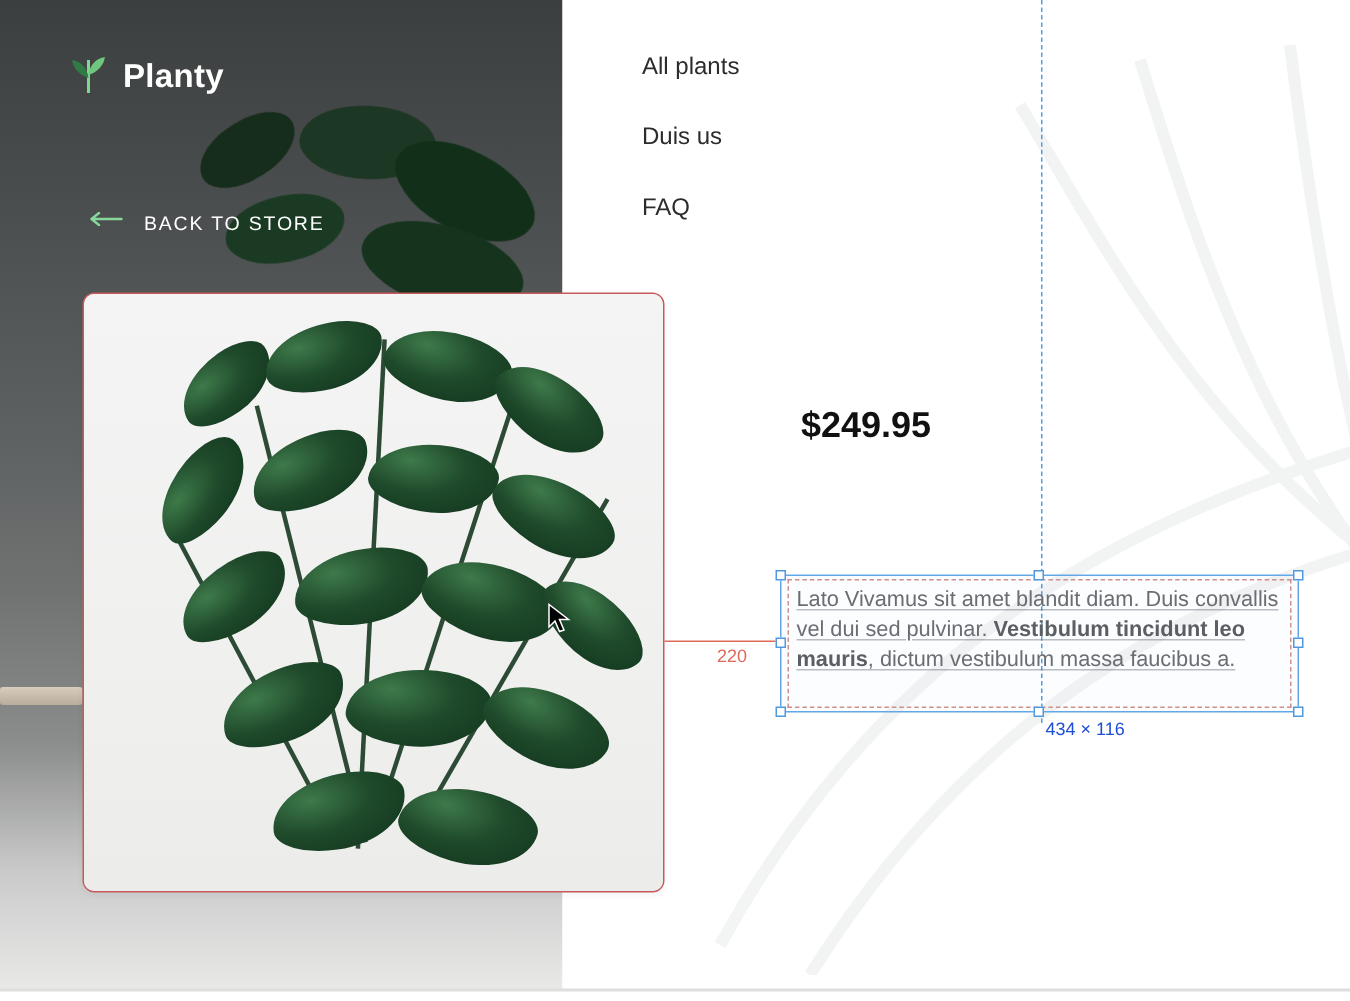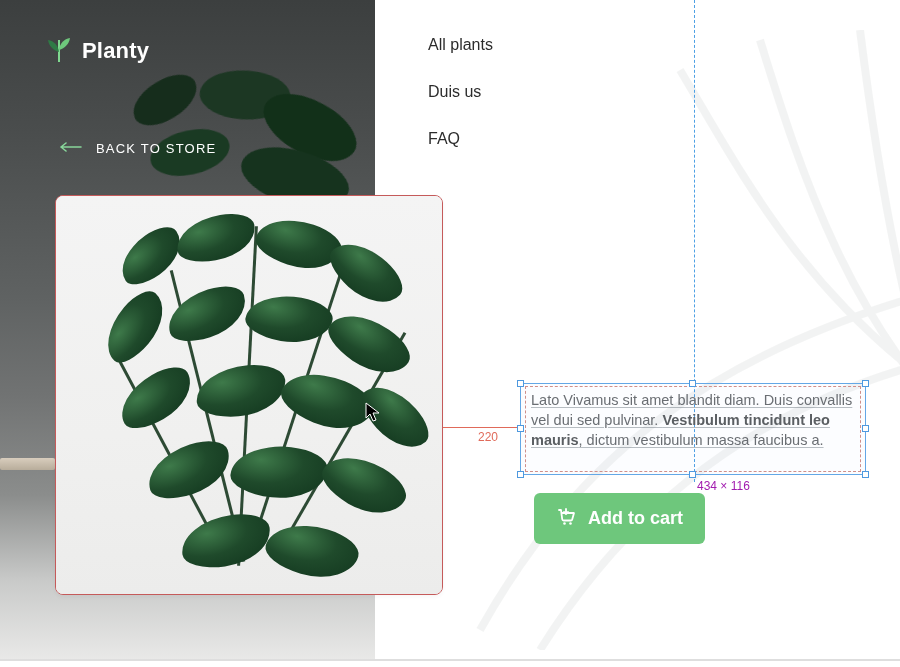--- a/index.html
+++ b/index.html
@@ -69,21 +69,21 @@
   
   .desc-wrap { position:absolute; left:520px; top:383px; width:346px; }
   .desc-box { position:relative; width:346px; height:92px; border:1px solid #63a7e6; background:rgba(99,167,230,0.02); }
   .desc-box .inner-red { position:absolute; left:4px; right:4px; top:2px; bottom:2px; border:1px dashed #d08f8a; }
   .desc-text { position:absolute; left:10px; right:10px; top:6px; font-size:14.5px; line-height:20px; color:#6a6e73; text-decoration:underline; text-decoration-color:rgba(100,110,120,0.45); text-underline-offset:2px; }
   .desc-text .bold { font-weight:700; color:#5b5f63; }
   .handle { position:absolute; width:7px; height:7px; background:#fff; border:1px solid #4e99df; }
   .h-tl{left:-4px;top:-4px}.h-tr{right:-4px;top:-4px}.h-bl{left:-4px;bottom:-4px}.h-br{right:-4px;bottom:-4px}
   .h-ml{left:-4px;top:calc(50% - 4px)}.h-mr{right:-4px;top:calc(50% - 4px)}
   .h-mt{left:calc(50% - 4px);top:-4px}.h-mb{left:calc(50% - 4px);bottom:-4px}
-  .dims-label { position:absolute; left:176px; top:95px; font-size:12px; color:#a21caf; }
+  .dims-label { position:absolute; left:176px; top:95px; font-size:12px; color:#1d4ed8; }
 
   
   .vguide { position:absolute; left:694px; top:0; height:482px; border-left:1px dashed #4ea0e4; }
 
   
   .addcart {
     position:absolute; left:534px; top:493px;
     display:flex; align-items:center; gap:12px;
     background:#6ec77c; color:#fff; font-weight:700; font-size:18px;
     padding:13px 22px; border-radius:6px; border:none;
@@ -181,46 +181,36 @@
   <span class="cursor">
     <svg width="16" height="20" viewBox="0 0 16 20">
         <path d="M1 1 L1 16 L5 12 L8 19 L11 18 L8 11 L14 11 Z" fill="#000" stroke="#fff" stroke-width="1"></path>
       </svg>
   </span>
 
   <div class="gap-line"></div>
   <div class="gap-label">220</div>
 
   <div class="details">
+    <div class="price">$249.95</div>
   </div>
 
   <div class="desc-wrap">
     <div class="desc-box">
       <div class="inner-red"></div>
       <div class="desc-text">
         <span>Lato Vivamus sit amet blandit diam. Duis convallis vel dui sed pulvinar. </span><span class="bold">Vestibulum tincidunt leo mauris</span><span>, dictum vestibulum massa faucibus a.</span>
       </div>
       <div class="handle h-tl"></div>
       <div class="handle h-tr"></div>
       <div class="handle h-bl"></div>
       <div class="handle h-br"></div>
       <div class="handle h-ml"></div>
       <div class="handle h-mr"></div>
       <div class="handle h-mt"></div>
       <div class="handle h-mb"></div>
       <div class="dims-label">434 × 116</div>
     </div>
   </div>
 
-  <button class="addcart">
-    <span>
-      <svg width="20" height="20" viewBox="0 0 20 20" fill="none">
-        <path d="M3 4h2l1.2 9.2a1.5 1.5 0 0 0 1.5 1.3h7.1a1.5 1.5 0 0 0 1.46-1.15L18 7H6" stroke="#fff" stroke-width="1.8" stroke-linecap="round" stroke-linejoin="round"></path>
-        <path d="M10 3v5M10 8l-2-2M10 8l2-2" stroke="#fff" stroke-width="1.8" stroke-linecap="round" stroke-linejoin="round"></path>
-        <circle cx="8.5" cy="17.5" r="1.3" fill="#fff"></circle>
-          <circle cx="14.5" cy="17.5" r="1.3" fill="#fff"></circle>
-      </svg>
-    </span>
-    <span>Add to cart</span>
-  </button>
 
   <div class="floor"></div>
 </div>
 
 </body></html>

